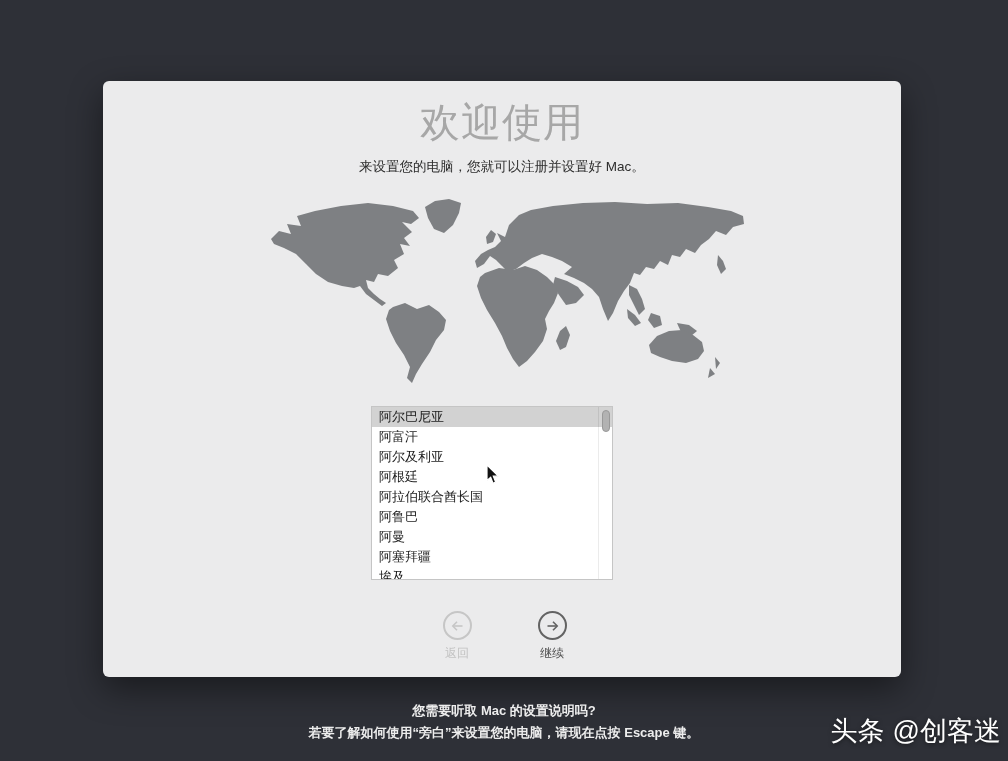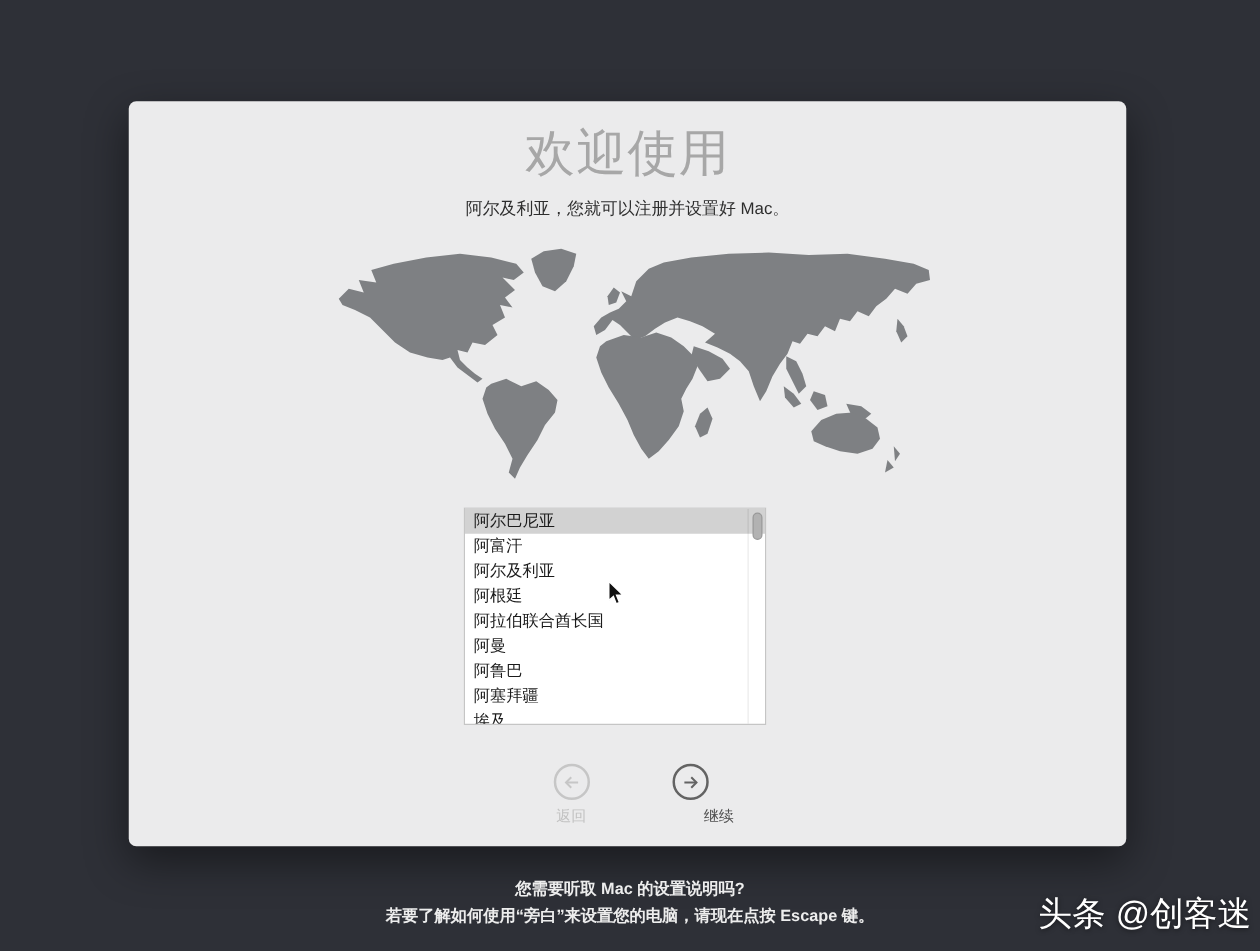--- a/index.html
+++ b/index.html
@@ -99,21 +99,21 @@
   .nav-btn .lbl {
     margin-top: 5px;
     font-size: 12px;
     color: #4f4f4f;
   }
   .nav-btn.disabled { cursor: default; }
   .nav-btn.disabled .circle { border-color: #c6c6c6; }
   .nav-btn.disabled .circle svg polyline, .nav-btn.disabled .circle svg line { stroke: #c6c6c6; }
   .nav-btn.disabled .lbl { color: #c2c2c2; }
   .nav-btn.back { left: 354px; }
-  .nav-btn.continue { left: 449px; text-align: right; }
+  .nav-btn.continue { left: 449px; }
 
   
   .hint {
     position: absolute;
     top: 700px; left: 0; width: 1008px;
     text-align: center;
     color: #ededed;
     font-size: 13px;
     font-weight: bold;
     line-height: 22px;
@@ -137,21 +137,21 @@
     left: 484px; top: 464px;
     pointer-events: none;
   }
 </style>
 </head>
 <body>
 
 <div class="panel">
 
   <div class="page-title">欢迎使用</div>
-  <div class="page-subtitle">阿尔及利亚，您就可以注册并设置好 Mac。</div>
+  <div class="page-subtitle">来设置您的电脑，您就可以注册并设置好 Mac。</div>
 
   <div class="map-wrap">
     <svg viewBox="0 0 482 188">
 
       <path d="M8 42 L16 34 L28 37 L24 27 L38 29 L34 19 L52 14 L78 9 L105 6 L130 9 L150 14 L156 21 L148 27 L139 25 L149 35 L141 41 L147 49 L137 47 L141 57 L131 63 L135 71 L125 79 L115 77 L111 85 L103 83 L105 91 L111 97 L117 102 L123 106 L119 109 L111 103 L103 97 L97 89 L91 91 L79 89 L65 85 L53 77 L43 67 L33 57 L21 51 L11 47 Z"></path>
 
       <path d="M162 10 L172 4 L186 2 L198 6 L196 16 L190 28 L181 36 L171 32 L165 21 Z"></path>
 
       <path d="M130 110 L142 106 L154 112 L166 108 L176 115 L183 123 L181 133 L173 143 L167 155 L159 167 L153 177 L149 186 L144 181 L147 170 L141 158 L133 146 L127 134 L123 122 L126 113 Z"></path>
 
@@ -182,22 +182,22 @@
     </svg>
   </div>
 
   <div class="listbox">
     <div class="list-rows">
         <div class="list-row selected">阿尔巴尼亚</div>
         <div class="list-row">阿富汗</div>
         <div class="list-row">阿尔及利亚</div>
         <div class="list-row">阿根廷</div>
         <div class="list-row">阿拉伯联合酋长国</div>
+        <div class="list-row">阿鲁巴</div>
         <div class="list-row">阿曼</div>
-        <div class="list-row">阿鲁巴</div>
         <div class="list-row">阿塞拜疆</div>
         <div class="list-row">埃及</div>
       </div>
     <div class="list-scrollbar">
       <div class="thumb"></div>
     </div>
   </div>
 
   <div class="nav-btn back disabled">
     <div class="circle">

